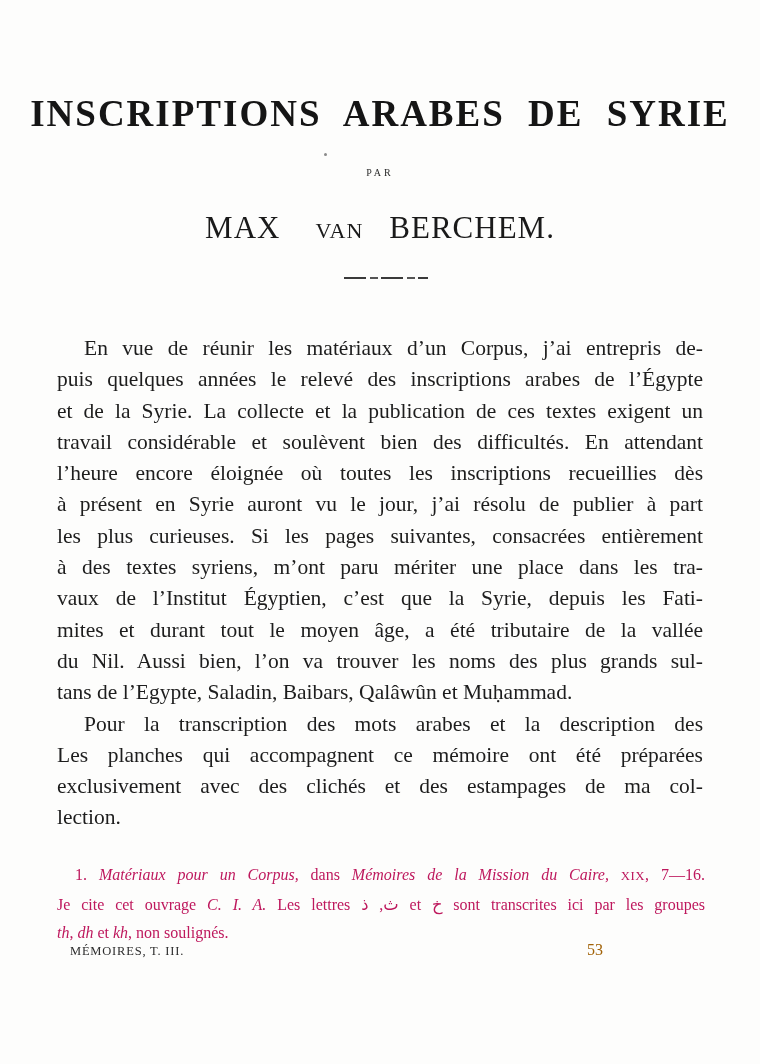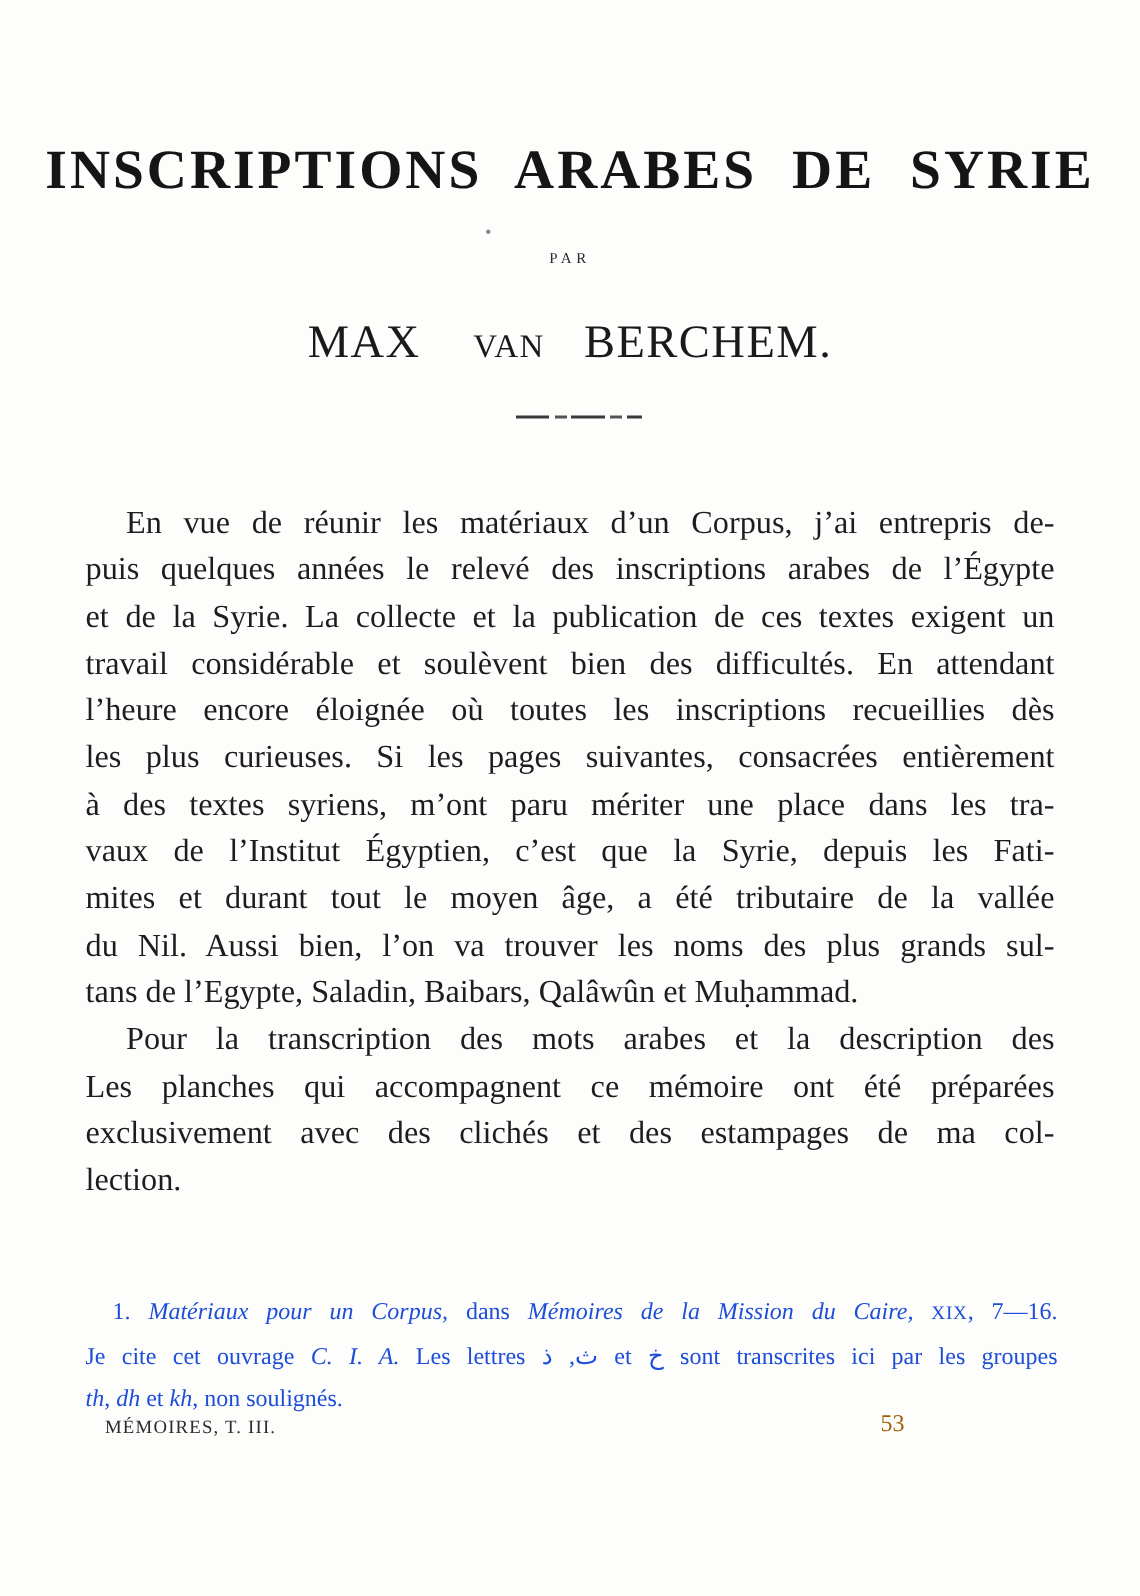--- a/index.html
+++ b/index.html
@@ -48,21 +48,21 @@
     text-align: justify; text-align-last: justify;
     white-space: nowrap; 
     text-justify: inter-word;
   }
   .line { white-space: normal; }
   .line.indent { text-indent: 27px; }
   .line.end { text-align-last: left; }
 
   .footnote {
     position: absolute; top: 861px; left: 57px; width: 648px;
-    font-size: 16px; color: #1d4ed8;
+    font-size: 16px; color: #be185d;
   }
   .fline {
     line-height: 28.6px;
     text-align: justify; text-align-last: justify;
   }
   .fline.end { text-align-last: left; }
   .fline.indent { text-indent: 18px; }
   .i  { font-style: italic; }
   .sc { font-size: 0.8em; letter-spacing: 0.5px; }
   .ar { font-family: "DejaVu Sans", sans-serif; font-size: 1.02em; }
@@ -96,20 +96,21 @@
   <div class="author"><span class="gap">MAX</span><span class="van">VAN</span><span>BERCHEM.</span></div>
 
   <div class="rule"></div>
 
   <div class="text-block">
     <div class="line indent">En vue de réunir les matériaux d’un Corpus, j’ai entrepris de-</div>
     <div class="line">puis quelques années le relevé des inscriptions arabes de l’Égypte</div>
     <div class="line">et de la Syrie. La collecte et la publication de ces textes exigent un</div>
     <div class="line">travail considérable et soulèvent bien des difficultés. En attendant</div>
     <div class="line">l’heure encore éloignée où toutes les inscriptions recueillies dès</div>
+    <div class="line">à présent en Syrie auront vu le jour, j’ai résolu de publier à part</div>
     <div class="line">les plus curieuses. Si les pages suivantes, consacrées entièrement</div>
     <div class="line">à des textes syriens, m’ont paru mériter une place dans les tra-</div>
     <div class="line">vaux de l’Institut Égyptien, c’est que la Syrie, depuis les Fati-</div>
     <div class="line">mites et durant tout le moyen âge, a été tributaire de la vallée</div>
     <div class="line">du Nil. Aussi bien, l’on va trouver les noms des plus grands sul-</div>
     <div class="line end">tans de l’Egypte, Saladin, Baibars, Qalâwûn et Muḥammad.</div>
     <div class="line indent">Pour la transcription des mots arabes et la description des</div>
     <div class="line">Les planches qui accompagnent ce mémoire ont été préparées</div>
     <div class="line">exclusivement avec des clichés et des estampages de ma col-</div>
     <div class="line end">lection.</div>

